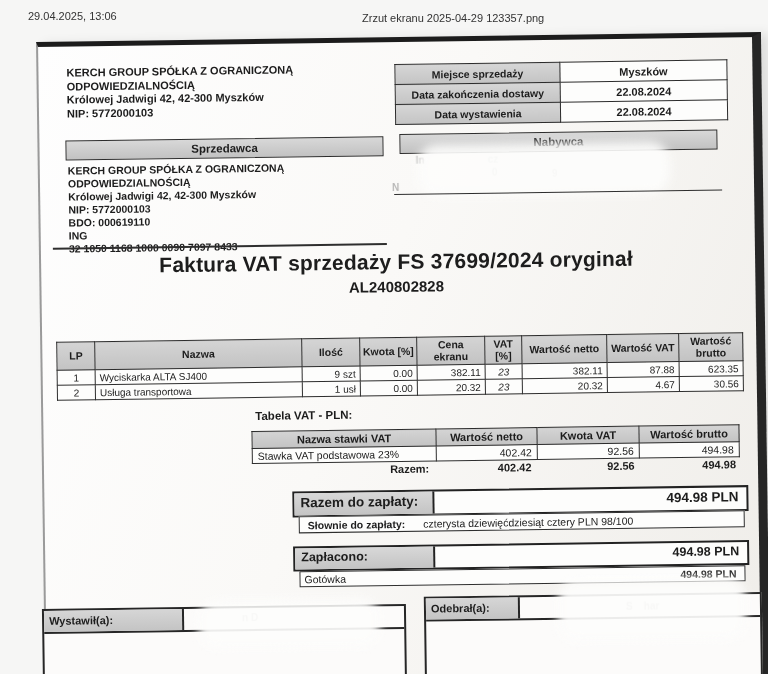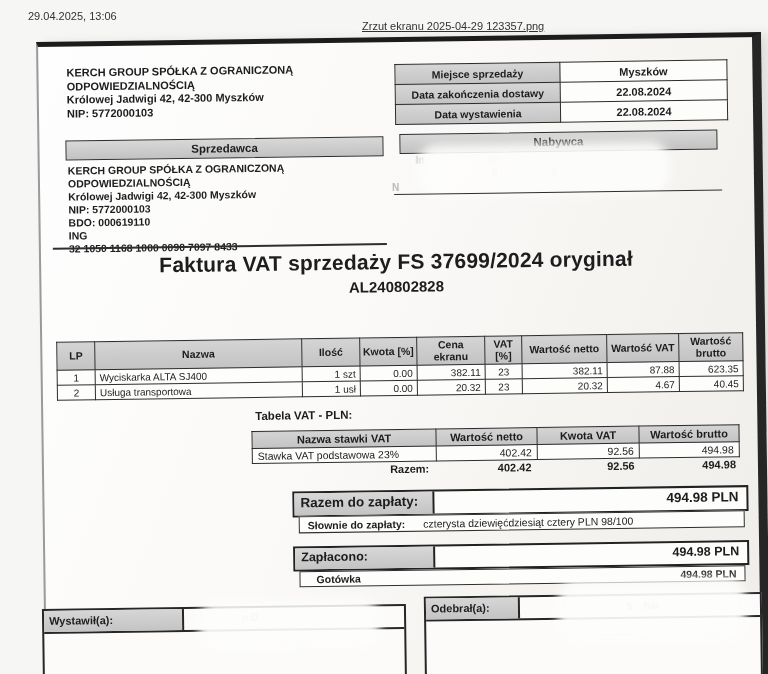--- a/index.html
+++ b/index.html
@@ -7,21 +7,21 @@
     width:768px; height:674px; overflow:hidden;
     background:#f6f6f5;
     font-family:"Liberation Sans", sans-serif;
     color:#1d1d1d;
   }
   .page { position:relative; width:768px; height:674px; overflow:hidden; }
   .abs { position:absolute; }
 
   
   .print-datetime { left:28px; top:10px; font-size:11px; color:#333; }
-  .print-filename { left:362px; top:20px; font-size:11px; color:#333;text-decoration:underline; }
+  .print-filename { left:362px; top:12px; font-size:11px; color:#333; }
 
   
   .photo {
     position:absolute; left:36px; top:42px; width:714px; height:660px;
     transform:rotate(-0.8deg); transform-origin:0 0;
     background:linear-gradient(112deg,#fefefe 0%,#faf9f7 45%,#efede9 100%);
     border-top:5px solid #1c1c1c;
     border-right:9px solid #262626;
     border-left:2px solid #9a9a9a;
     box-shadow:8px 2px 12px rgba(0,0,0,0.10);
@@ -69,21 +69,21 @@
   .items thead tr { height:28px; }
   .items tbody tr { height:15px; }
   .items td {
     border:1px solid #2e2e2e; background:#fdfdfc;
     font-size:10px; padding:0 4px; white-space:nowrap; overflow:hidden;
   }
   .items td:nth-child(1){ text-align:center; }
   .items td:nth-child(2){ text-align:left; }
   .items td:nth-child(3), .items td:nth-child(4), .items td:nth-child(5),
   .items td:nth-child(7), .items td:nth-child(8), .items td:nth-child(9){ text-align:right; }
-  .items td:nth-child(6){ text-align:center; }
+  .items td:nth-child(6){ text-align:center;font-style:italic; }
 
   
   .vat-caption { left:212px; top:366px; font-size:11.5px; font-weight:bold; }
   .vat-table { left:208px; top:387px; border-collapse:collapse; table-layout:fixed; }
   .vat-table th {
     border:1.5px solid #2c2c2c; background:linear-gradient(#d4d4d4,#c3c3c3);
     font-size:11px; font-weight:bold; height:16px; padding:0 4px;
   }
   .vat-table td {
     border:1px solid #2e2e2e; background:#fdfdfc;
@@ -110,21 +110,21 @@
   .zaplacono-box .lbl { width:140px; }
 
   .sub-row {
     display:flex; border:1.2px solid #2e2e2e; background:#fdfdfc;
     font-size:10.5px; align-items:center; box-sizing:border-box;
   }
   .slownie-row { left:254px; top:473px; width:446px; height:17px; }
   .slownie-row .lbl { font-weight:bold; padding-left:8px; }
   .slownie-row .val { margin-left:18px; }
   .gotowka-row { left:254px; top:528px; width:446px; height:16px; justify-content:space-between; }
-  .gotowka-row .lbl { font-weight:700; padding-left:16px; }
+  .gotowka-row .lbl { font-weight:400; padding-left:4px; }
   .gotowka-row .val { font-weight:bold; padding-right:8px; }
 
   
   .sig-box { border:2px solid #262626; background:#fcfbfa; height:118px; box-sizing:border-box; }
   .sig-issued { left:-4px; top:562px; width:364px; }
   .sig-received { left:378px; top:555px; width:338px; }
   .sig-head { display:flex; height:21px; border-bottom:2px solid #262626; }
   .sig-head .lbl {
     background:linear-gradient(#d6d6d6,#c4c4c4); border-right:2px solid #262626;
     font-size:11px; font-weight:bold; line-height:21px; padding:0 5px; box-sizing:border-box;
@@ -227,38 +227,38 @@
           <th>VAT [%]</th>
           <th>Wartość netto</th>
           <th>Wartość VAT</th>
           <th>Wartość brutto</th>
         </tr>
       </thead>
       <tbody>
         <tr>
           <td>1</td>
           <td>Wyciskarka ALTA SJ400</td>
-          <td>1 szt</td>
+          <td>9 szt</td>
           <td>0.00</td>
           <td>382.11</td>
           <td>23</td>
           <td>382.11</td>
           <td>87.88</td>
           <td>623.35</td>
         </tr>
         <tr>
           <td>2</td>
           <td>Usługa transportowa</td>
           <td>1 usł</td>
           <td>0.00</td>
           <td>20.32</td>
           <td>23</td>
           <td>20.32</td>
           <td>4.67</td>
-          <td>40.45</td>
+          <td>30.56</td>
         </tr>
       </tbody>
     </table>
 
     <div class="abs vat-caption">Tabela VAT - PLN:</div>
     <table class="abs vat-table">
       <colgroup>
         <col style="width:184px">
           <col style="width:101px">
           <col style="width:102px">

